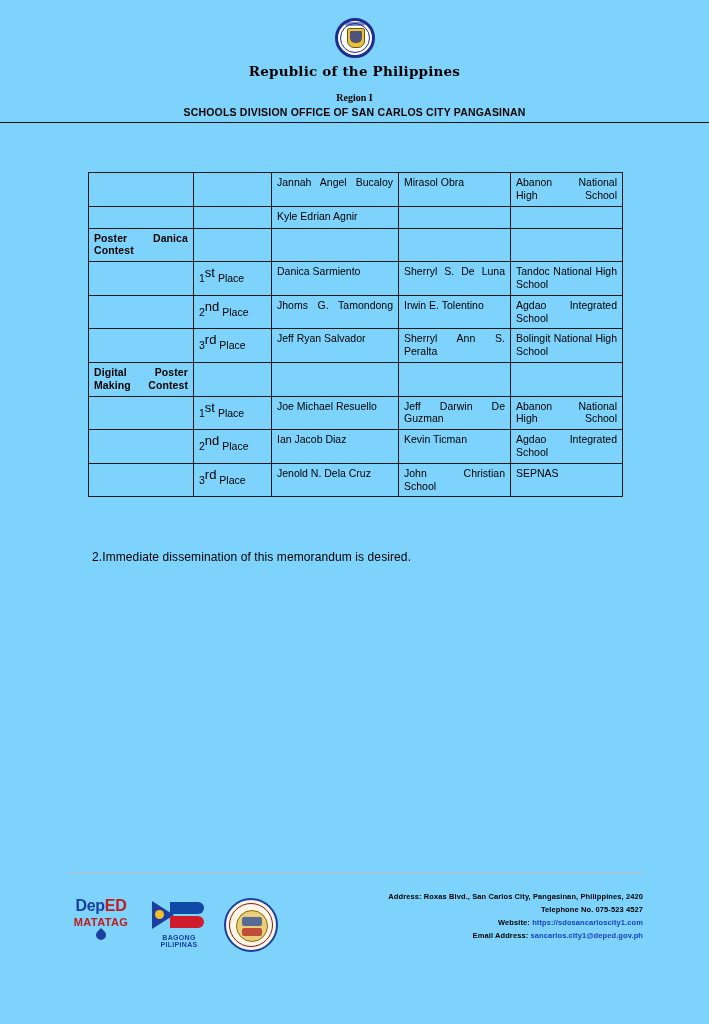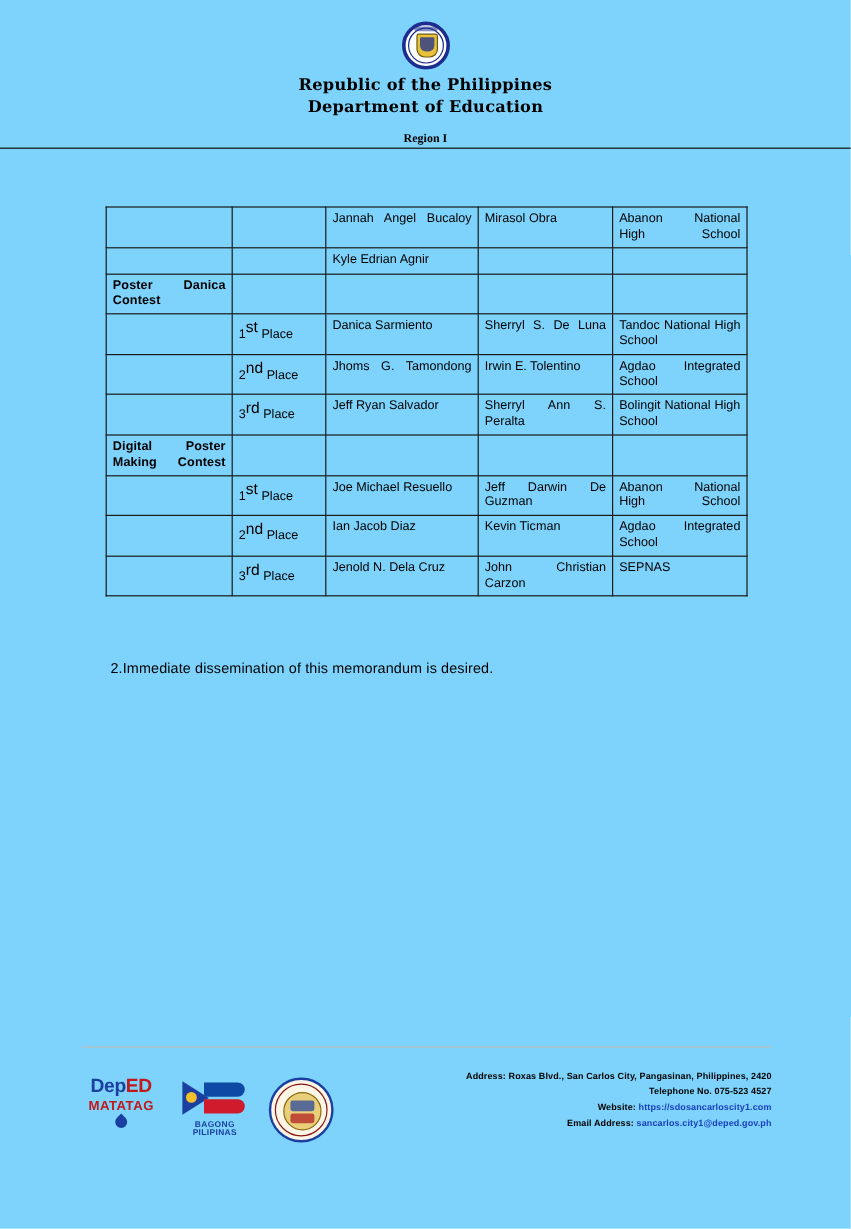--- a/index.html
+++ b/index.html
@@ -346,22 +346,22 @@
 <div class="page">
 
   <div class="header">
     <div class="seal">
       <div class="ring"></div>
       <div class="ring2"></div>
       <div class="topbar"></div>
       <div class="shield"></div>
     </div>
     <div class="rep-line">Republic of the Philippines</div>
-    <div class="dept-line">Department of Education</div>
     <div class="region-line">Region I</div>
+    <div class="division-line">SCHOOLS DIVISION OFFICE OF SAN CARLOS CITY PANGASINAN</div>
     <div class="header-rule"></div>
   </div>
 
   <div class="table-wrap">
     <table class="results">
       <colgroup>
         <col class="c1">
           <col class="c2">
           <col class="c3">
           <col class="c4">
@@ -438,21 +438,21 @@
           <td class="place"><span>2</span><sup>nd</sup> <span>Place</span></td>
           <td>Ian Jacob Diaz</td>
           <td>Kevin Ticman</td>
           <td class="spread">Agdao Integrated School</td>
         </tr>
 
         <tr>
           <td></td>
           <td class="place"><span>3</span><sup>rd</sup> <span>Place</span></td>
           <td>Jenold N. Dela Cruz</td>
-          <td class="spread">John Christian Carzon</td>
+          <td class="spread">John Christian School</td>
           <td>SEPNAS</td>
         </tr>
       </tbody>
     </table>
   </div>
 
   <div class="para">2.Immediate dissemination of this memorandum is desired.</div>
 
   <div class="footer-rule"></div>
   <div class="footer">

